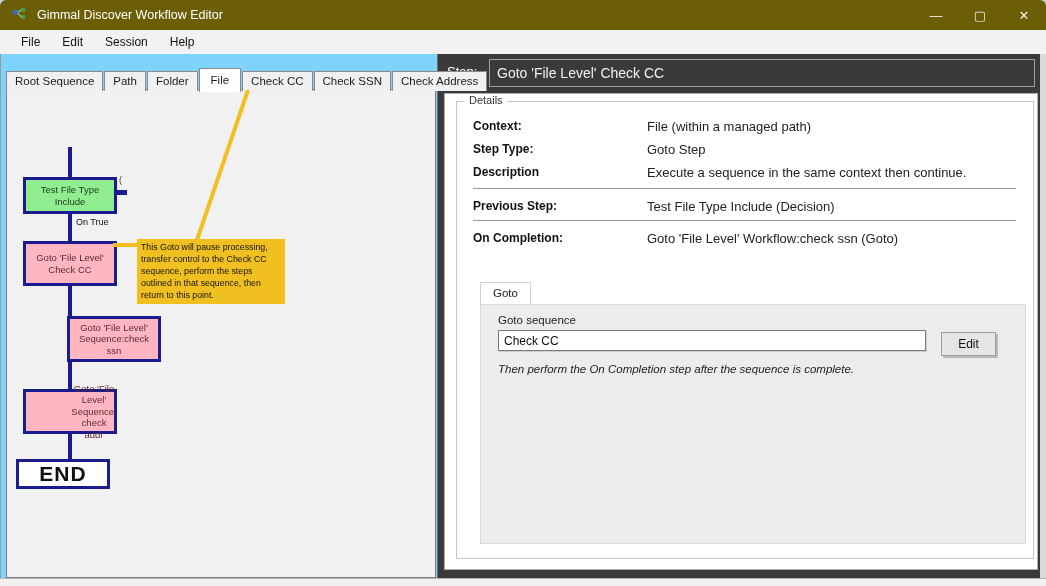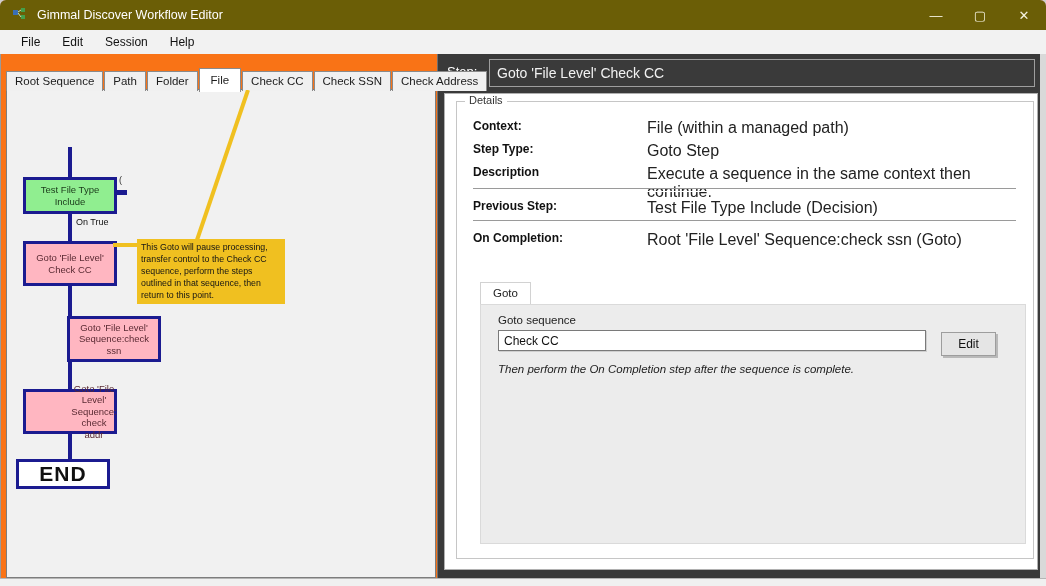--- a/index.html
+++ b/index.html
@@ -1,16 +1,16 @@
 <!DOCTYPE html>
 <html><head>
 <meta charset="utf-8">
 <style>
   html,body{margin:0;padding:0;background:#cfcfcf;font-family:"Liberation Sans",sans-serif;}
-  .window{position:relative;width:1046px;height:586px;background:#f97316;overflow:hidden;
+  .window{position:relative;width:1046px;height:586px;background:#7dd3fc;overflow:hidden;
           border-radius:6px 6px 0 0;box-shadow:0 0 0 1px #9a9a9a inset;}
   
   .titlebar{position:absolute;left:0;top:0;width:1046px;height:30px;background:#6b5e06;
             display:flex;align-items:center;border-radius:6px 6px 0 0;}
   .app-icon{width:16px;height:16px;margin-left:12px;}
   .title-text{color:#ffffff;font-size:12.5px;margin-left:9px;}
   .win-controls{position:absolute;right:0;top:0;height:30px;display:flex;}
   .win-btn{width:44px;height:30px;display:flex;align-items:center;justify-content:center;
            color:#f5f2e0;font-size:13px;cursor:default;}
   
@@ -45,21 +45,21 @@
   
   .right-region{position:absolute;left:438px;top:54px;width:602px;height:524px;background:#3a3a3a;}
   .step-label{position:absolute;left:9px;top:10px;color:#ffffff;font-size:13px;}
   .step-box{position:absolute;left:51px;top:5px;width:546px;height:28px;border:1px solid #9e9e9e;
             color:#f2f2f2;font-size:14px;display:flex;align-items:center;padding-left:7px;box-sizing:border-box;}
   .content-panel{position:absolute;left:6px;top:39px;width:594px;height:477px;background:#ffffff;
                  border:1px solid #b0b0b0;box-sizing:border-box;}
   .groupbox{position:absolute;left:11px;top:7px;width:576px;height:456px;border:1px solid #c6c6c6;}
   .legend{position:absolute;left:8px;top:-8px;background:#ffffff;padding:0 4px;font-size:11px;color:#333;}
   .drow-label{position:absolute;left:16px;font-size:12px;font-weight:bold;color:#111;}
-  .drow-value{position:absolute;left:190px;font-size:16px;color:#222;}
+  .drow-value{position:absolute;left:190px;font-size:13px;color:#222;}
   .dsep{position:absolute;left:16px;width:543px;height:2px;border-top:1px solid #9a9a9a;border-bottom:1px solid #ffffff;}
   .goto-tab{position:absolute;left:23px;top:180px;background:#ffffff;border:1px solid #d2d2d2;border-bottom:none;
             font-size:11.5px;color:#222;padding:4px 12px 5px 12px;z-index:2;}
   .goto-page{position:absolute;left:23px;top:202px;width:546px;height:240px;background:#ececec;
              border:1px solid #dadada;box-sizing:border-box;z-index:1;}
   .gp-label{position:absolute;left:17px;top:9px;font-size:11.5px;color:#222;}
   .gp-input{position:absolute;left:17px;top:25px;width:428px;height:21px;border:1px solid #7a7a7a;
             background:#ffffff;font-family:"Liberation Sans",sans-serif;font-size:12px;color:#111;
             padding:0 5px;box-sizing:border-box;box-shadow:1px 1px 0 #cfcfcf;}
   .gp-edit{position:absolute;left:460px;top:27px;width:55px;height:24px;background:#e5e5e5;
@@ -164,21 +164,21 @@
         <span class="drow-value" style="top:63px;">Execute a sequence in the same context then continue.</span>
 
         <div class="dsep" style="top:86px;"></div>
 
         <span class="drow-label" style="top:97px;">Previous Step:</span>
         <span class="drow-value" style="top:97px;">Test File Type Include (Decision)</span>
 
         <div class="dsep" style="top:118px;"></div>
 
         <span class="drow-label" style="top:129px;">On Completion:</span>
-        <span class="drow-value" style="top:129px;">Root 'File Level' Sequence:check ssn (Goto)</span>
+        <span class="drow-value" style="top:129px;">Goto 'File Level' Workflow:check ssn (Goto)</span>
 
         <div class="goto-tab">Goto</div>
         <div class="goto-page">
           <span class="gp-label">Goto sequence</span>
           <input class="gp-input" type="text" value="Check CC" style="">
           <button class="gp-edit">Edit</button>
           <span class="gp-note">Then perform the On Completion step after the sequence is complete.</span>
         </div>
       </div>
     </div>

